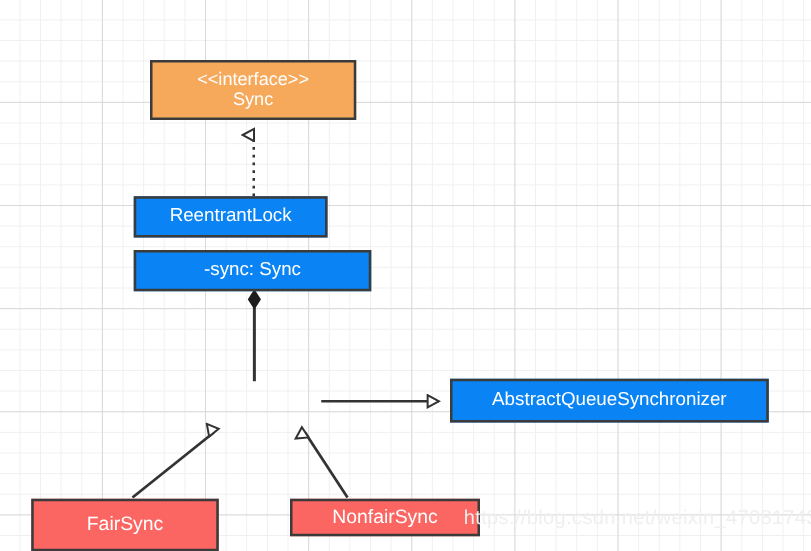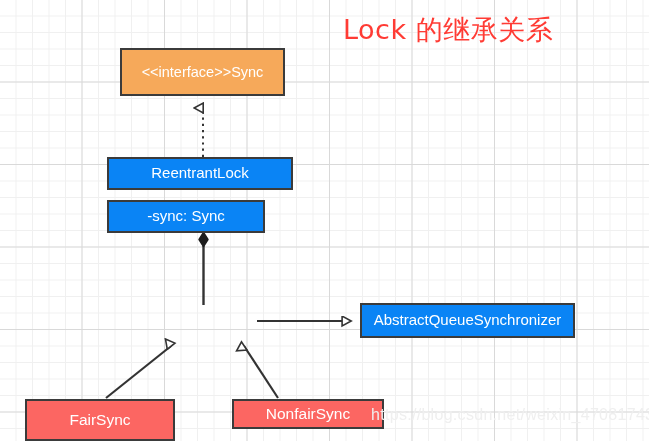--- a/index.html
+++ b/index.html
@@ -37,21 +37,21 @@
     width: 649px;
     height: 441px;
     pointer-events: none;
   }
 
   .node {
     position: absolute;
     box-sizing: border-box;
     border: 2px solid #3b3b3b;
     display: flex;
-    flex-direction: row;
+    flex-direction: column;
     align-items: center;
     justify-content: center;
     color: #ffffff;
     text-align: center;
     line-height: 1.12;
     white-space: nowrap;
     z-index: 3;
   }
 
   .node-line {
@@ -126,37 +126,36 @@
 
     <g>
       <line x1="106" y1="398" x2="171" y2="346" stroke="#333333" stroke-width="2.2" marker-end="url(#hollow-tri-up)"></line>
     </g>
 
     <g>
       <line x1="278" y1="398" x2="244" y2="346" stroke="#333333" stroke-width="2.2" marker-end="url(#hollow-tri-up)"></line>
     </g>
   </svg>
 
-  <div id="title">Lock 的继承关系</div>
 
   <div class="node n-interface" style="left:120px; top:48px; width:165px; height:48px;">
     <span class="node-line">&lt;&lt;interface&gt;&gt;</span>
     <span class="node-line">Sync</span>
   </div>
 
-  <div class="node n-blue" style="left:107px; top:157px; width:186px; height:33px;">
+  <div class="node n-blue" style="left:107px; top:157px; width:155px; height:33px;">
     <span class="node-line">ReentrantLock</span>
   </div>
 
-  <div class="node n-blue" style="left:107px; top:200px; width:158px; height:33px;">
+  <div class="node n-blue" style="left:107px; top:200px; width:190px; height:33px;">
     <span class="node-line">-sync: Sync</span>
   </div>
 
 
-  <div class="node n-blue" style="left:360px; top:303px; width:215px; height:35px;">
+  <div class="node n-blue" style="left:360px; top:303px; width:255px; height:35px;">
     <span class="node-line">AbstractQueueSynchronizer</span>
   </div>
 
   <div class="node n-red" style="left:25px; top:399px; width:150px; height:42px;">
     <span class="node-line">FairSync</span>
   </div>
 
   <div class="node n-red" style="left:232px; top:399px; width:152px; height:30px;">
     <span class="node-line">NonfairSync</span>
   </div>

